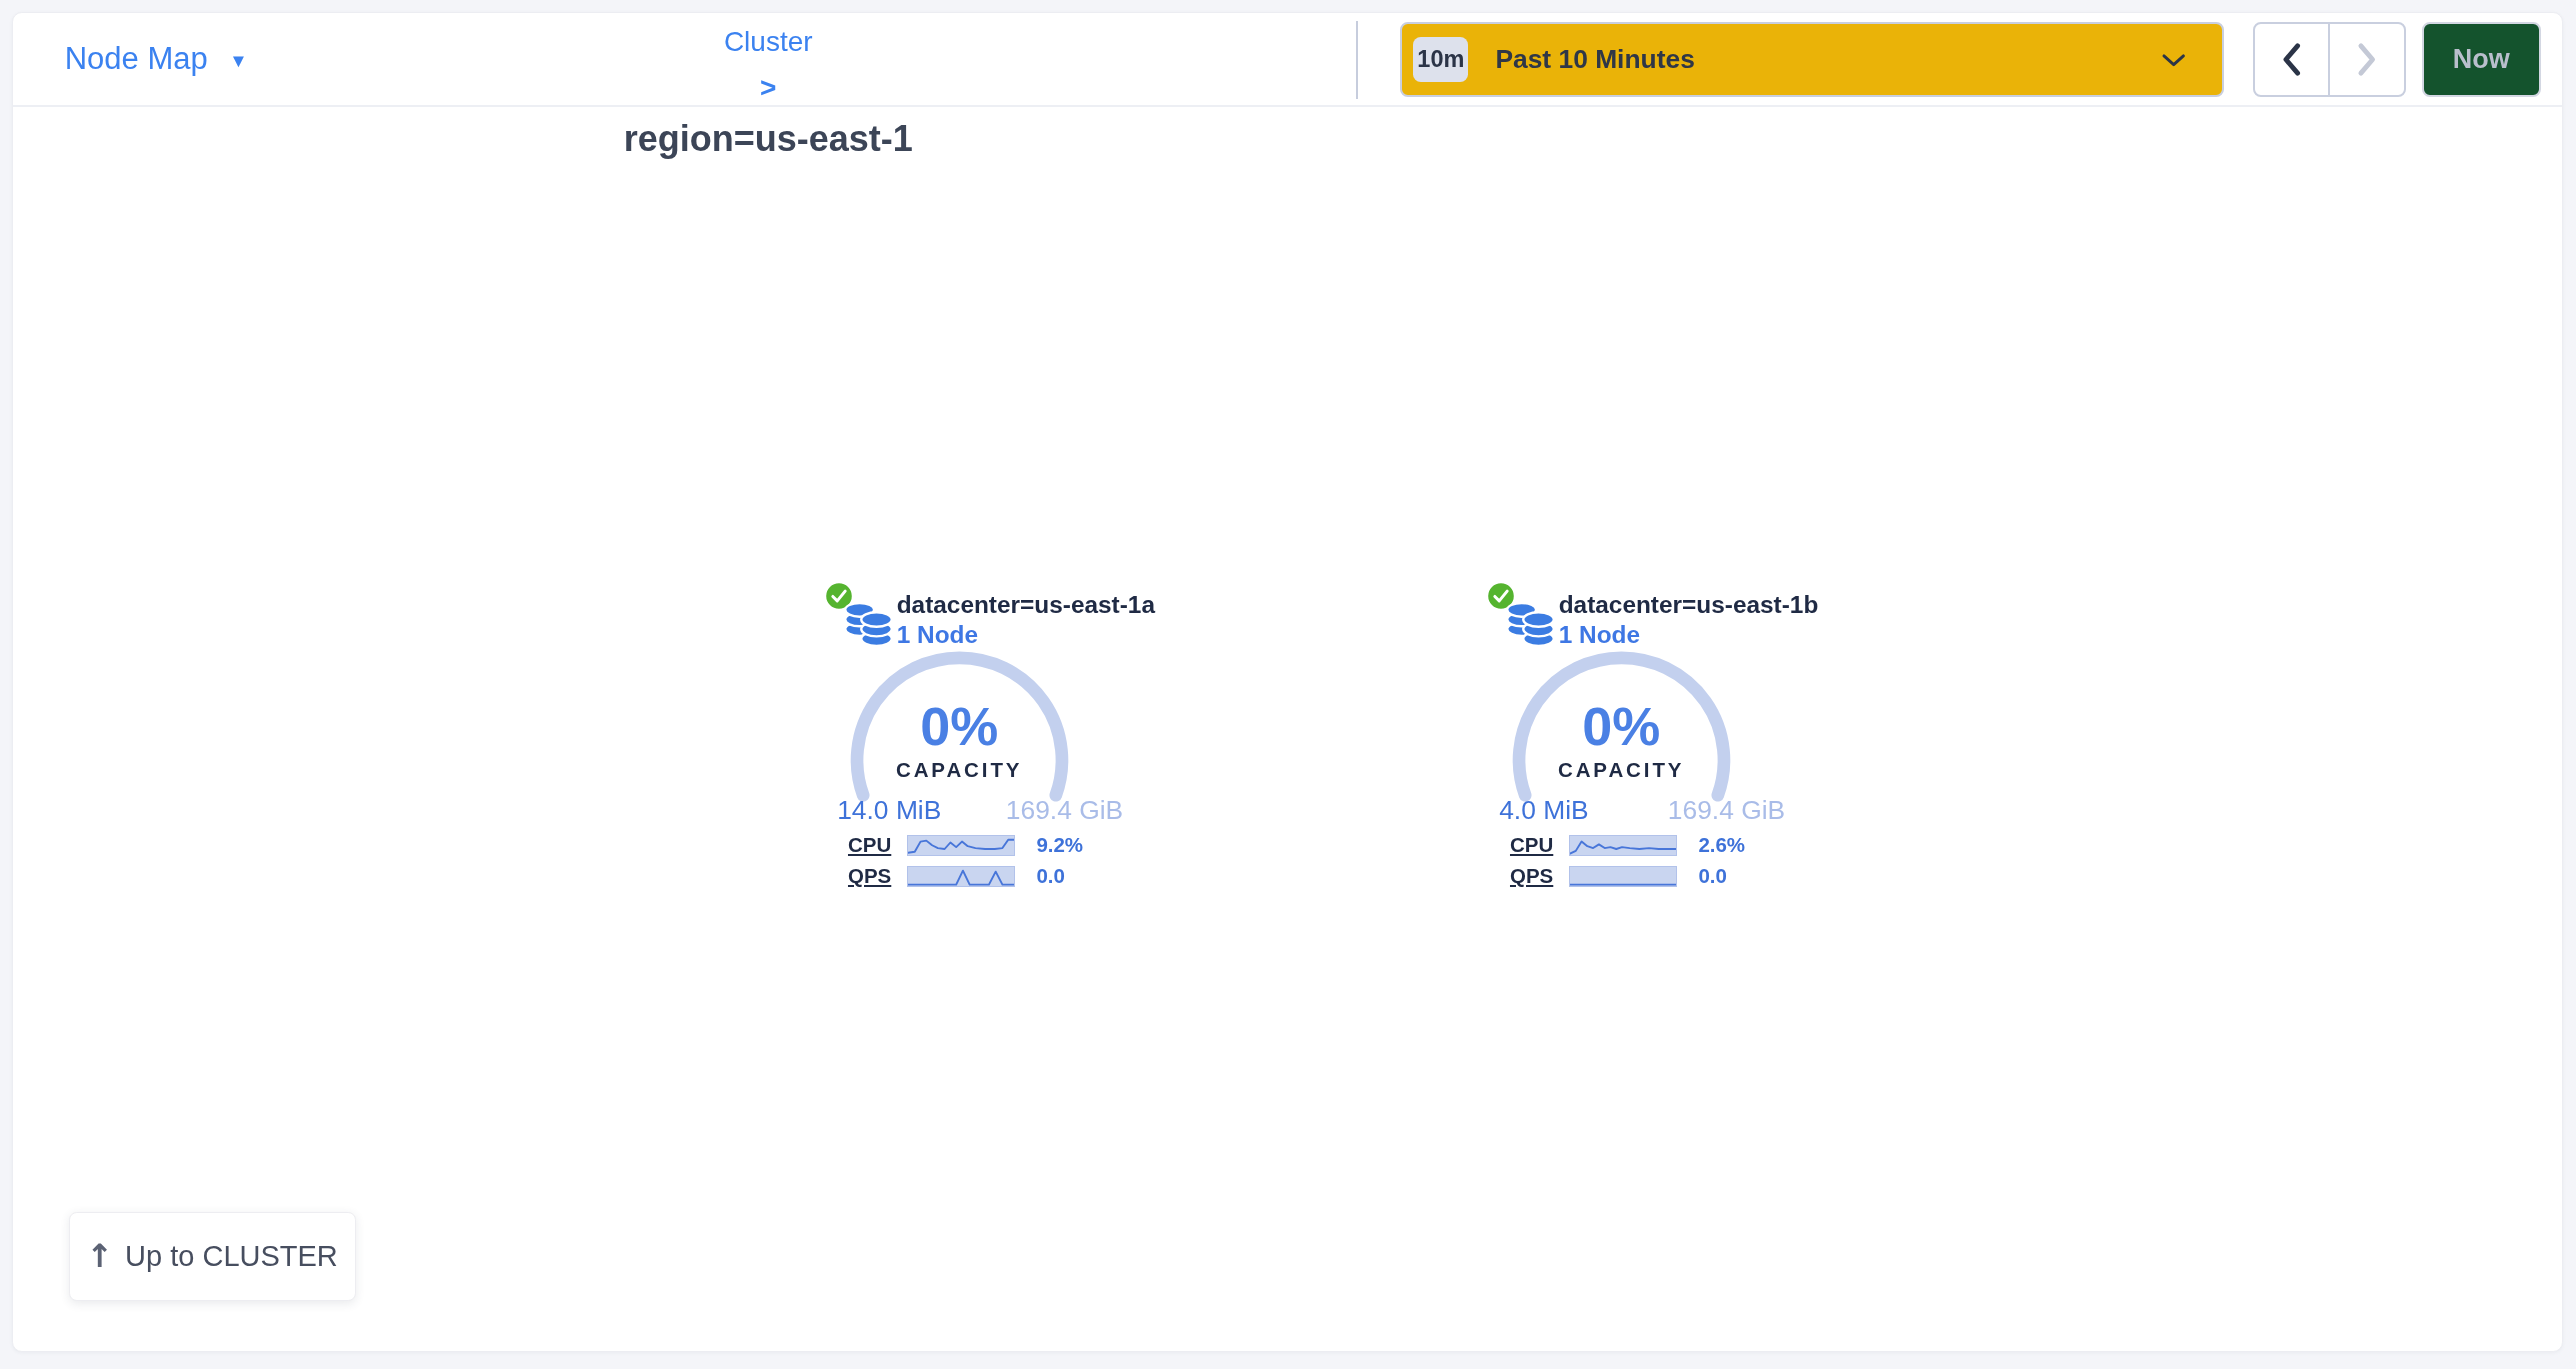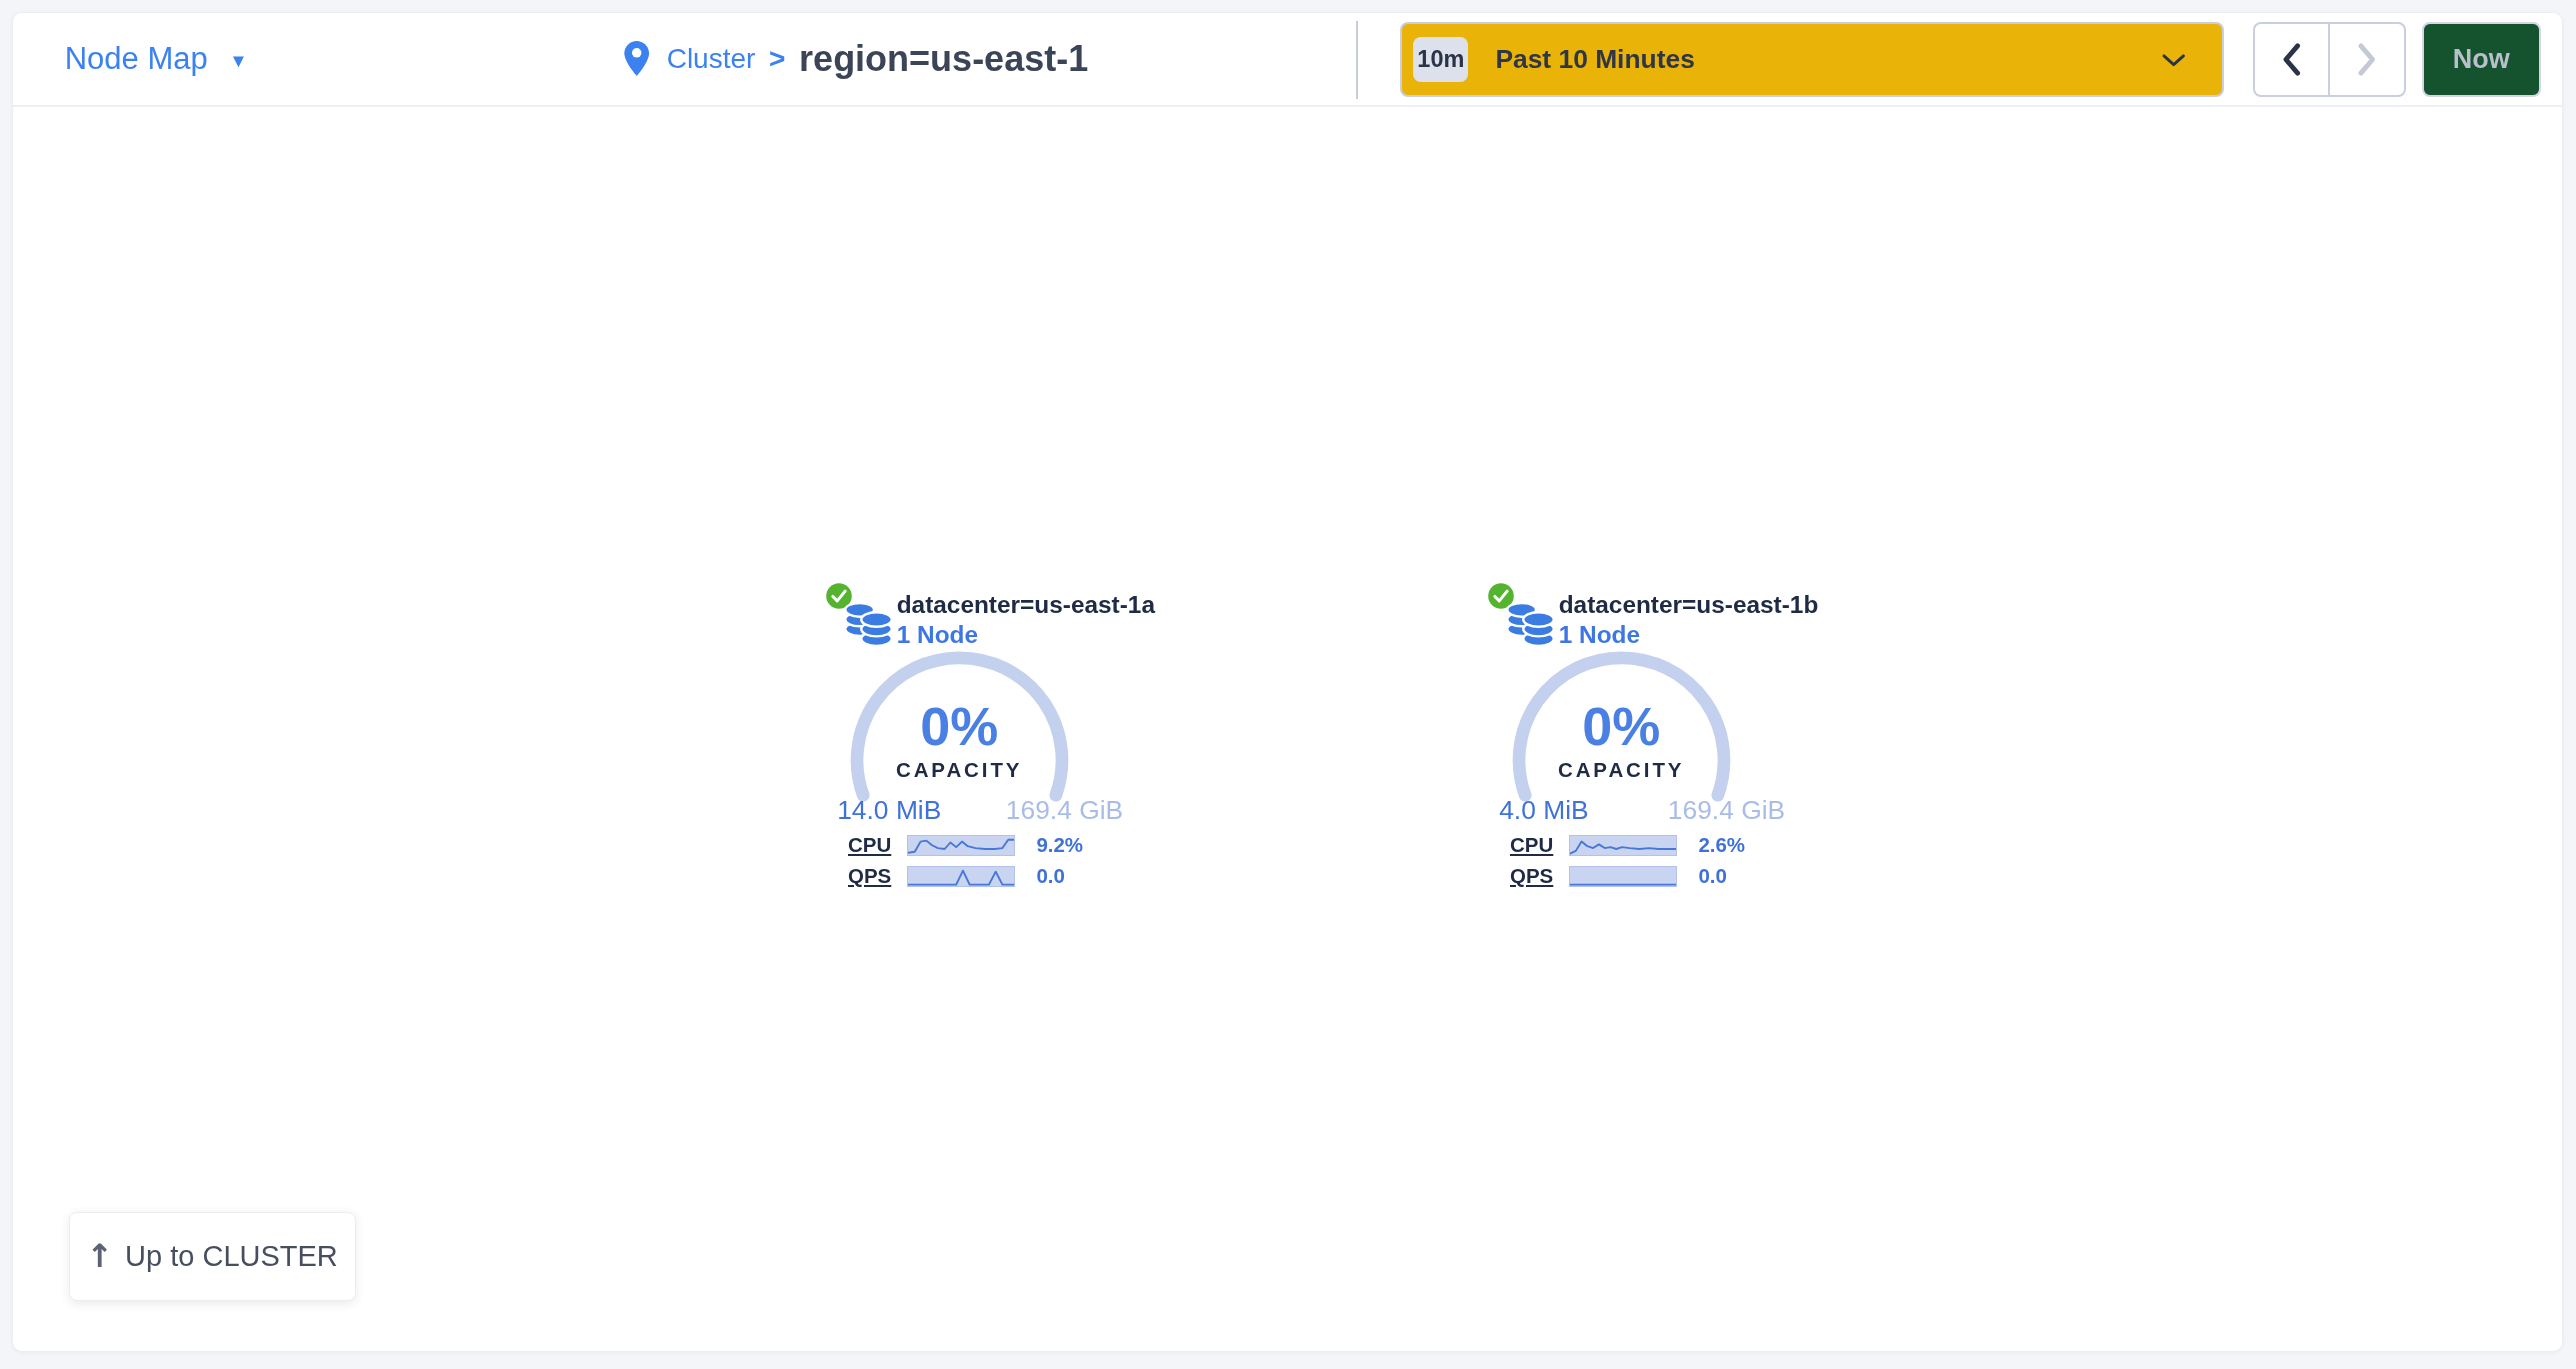--- a/index.html
+++ b/index.html
@@ -22,21 +22,21 @@
     border-bottom:2px solid #edeff4;
   }
   .view-selector {
     position:absolute; left:52px; top:0; height:92px;
     display:flex; align-items:center; gap:21.5px; cursor:pointer;
   }
   .view-selector .label { font-size:31px; color:#3b82f0; }
   .caret-down { font-size:18.6px; color:#3b82f0; padding-top:3.9px; }
   .breadcrumb {
     position:absolute; left:611px; top:0; height:92px;
-    display:flex; align-items:center; gap:13.7px;
+    display:flex; align-items:center; gap:13.7px;flex-direction:column;
   }
   .breadcrumb .pin { width:25.4px; height:35px; margin-right:3.9px; }
   .crumb-link { font-size:28px; color:#3b82f0; cursor:pointer; }
   .crumb-sep  { font-size:28px; color:#3b82f0; font-weight:700; }
   .crumb-current { font-size:36px; color:#3c4557; font-weight:700; }
   .header-divider {
     position:absolute; left:1343px; top:8.8px; width:2px; height:78px;
     background:#c7cddd;
   }
   .time-dropdown {

